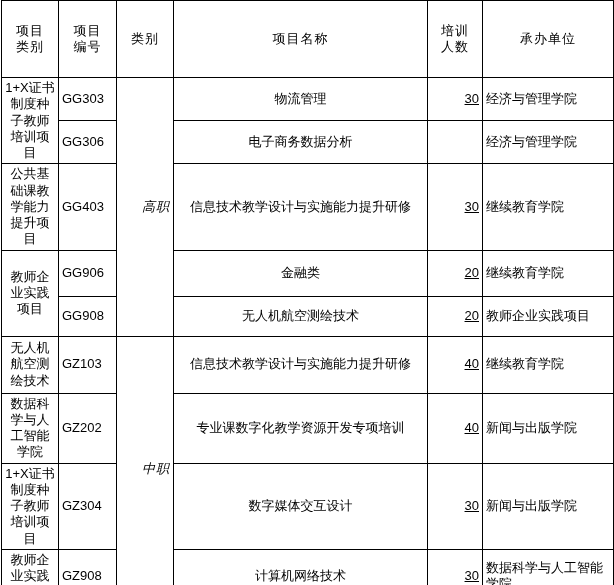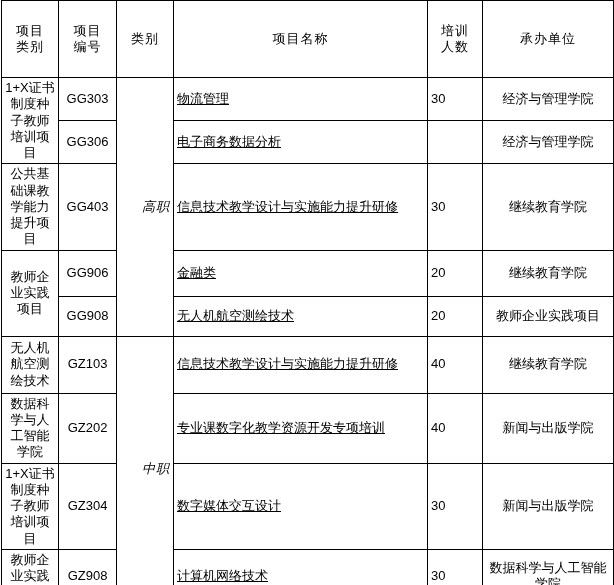--- a/index.html
+++ b/index.html
@@ -49,41 +49,40 @@
   col.c5 { width: 131px; }
 
   td.cat {
     text-align: center;
     font-size: 13px;
     padding-left: 2px;
     padding-right: 2px;
     word-break: break-all;
   }
   td.code {
-    text-align: center;
+    text-align: left;
     font-size: 13px;
   }
   td.level {
     text-align: right;
     font-size: 14px;
     letter-spacing: 1px;
     font-style: italic;
   }
   td.name {
-    text-align: left;
+    text-align: center;
     font-size: 14px;
     padding-left: 8px;
+  }
+  td.num {
+    text-align: right;
+    font-size: 13px;
     text-decoration: underline;
   }
-  td.num {
-    text-align: left;
-    font-size: 13px;
-  }
   td.unit {
-    text-align: center;
     font-size: 13px;
   }
   .hdr-line { display: block; }
 </style>
 </head>
 <body>
 
 <div class="sheet">
   <table class="grid">
     <colgroup>

